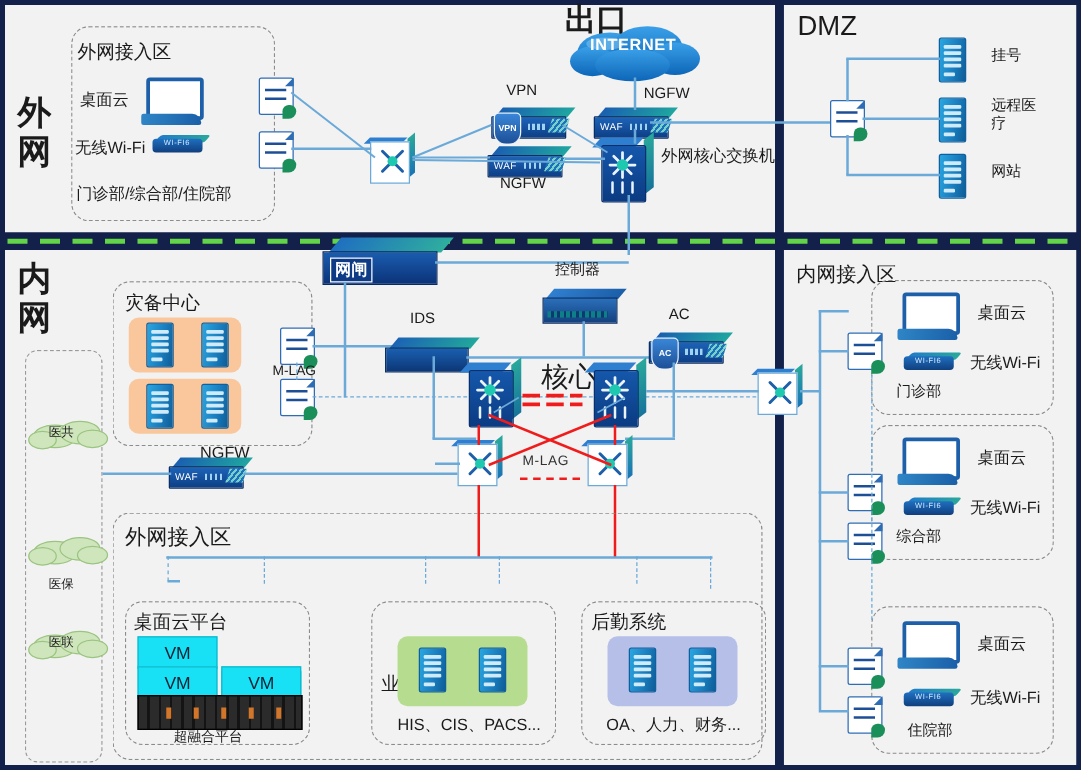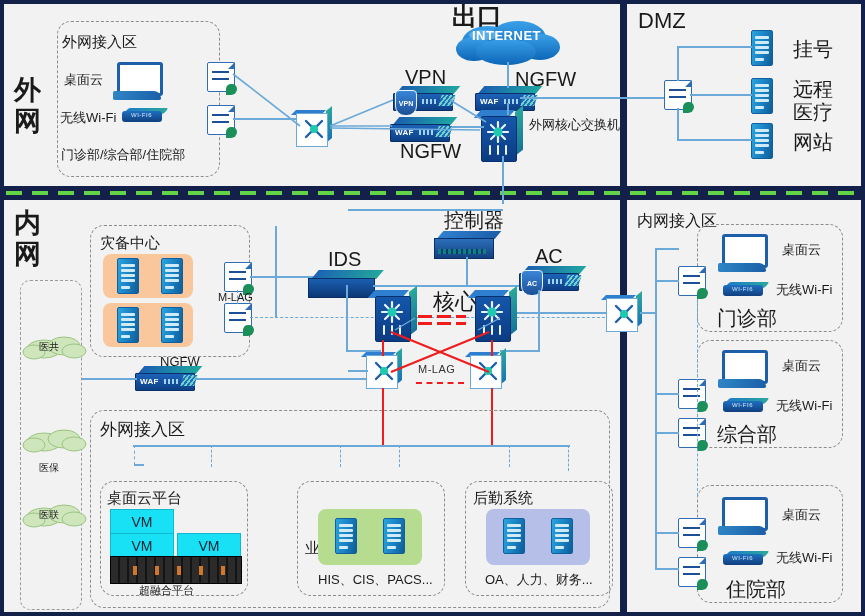--- a/index.html
+++ b/index.html
@@ -13,21 +13,21 @@
   #vdiv-top{position:absolute;left:620px;top:4px;width:7px;height:182px;background:#12204a;}
   #vdiv-bot{position:absolute;left:620px;top:200px;width:7px;height:412px;background:#12204a;}
   #hdiv{position:absolute;left:0;top:186px;width:865px;height:14px;background:#12204a;}
   #hdiv .dash{position:absolute;top:5px;height:4px;background:#63d447;}
   
   .lbl{position:absolute;white-space:nowrap;color:#1a1a1a;line-height:1.15;}
   .zone-big{font-size:27px;font-weight:bold;letter-spacing:1px;}
   .grp-title{font-size:15px;}
   .dev-lbl{font-size:13px;}
   .dev-lbl-sm{font-size:11px;}
-  .dev-lbl-lg{font-size:20px;}
+  .dev-lbl-lg{font-size:12px;}
   .mlag{font-size:11px;color:#333;letter-spacing:.5px;}
   
   .grp{position:absolute;border:1.6px dashed #8c8c8c;border-radius:14px;box-sizing:border-box;}
   .grp-sq{position:absolute;border:1.5px dashed #9a9a9a;box-sizing:border-box;}
   
   .ln{position:absolute;background:#6aa9d8;}
   .ln.h{height:1.6px;}
   .ln.v{width:1.6px;}
   .ln.red{background:#f01c1c;}
   .lnd{position:absolute;}
@@ -39,21 +39,21 @@
   .sw-acc:after{content:"";position:absolute;right:-1px;top:-1px;border-width:0 0 7px 7px;border-style:solid;border-color:transparent transparent #2e6db4 transparent;}
   .sw-acc .ar{position:absolute;left:4px;height:2px;background:#1c4f96;}
   .sw-acc .dot{position:absolute;right:-3px;bottom:-4px;width:11px;height:11px;background:#1b8f5a;border-radius:50% 50% 60% 0;}
   .srv{position:absolute;width:20px;height:34px;border-radius:2px;
        background:linear-gradient(100deg,#29a6e0 0%,#1a7fc1 55%,#0e5d96 100%);
        border:1px solid #1060a0;}
   .srv .bar{position:absolute;left:3px;width:14px;height:2.5px;background:#cfeaf8;border-radius:1px;}
   .fw{position:absolute;width:64px;height:24px;}
   .fw .top{position:absolute;left:6px;top:0;width:58px;height:8px;background:linear-gradient(90deg,#1a5fb0,#1fa6a0);transform:skewX(-40deg);}
   .fw .body{position:absolute;left:0;top:7px;width:58px;height:16px;background:linear-gradient(180deg,#1d63b8,#0d3f86);border:1px solid #0a2f66;border-radius:1px;}
-  .fw .tag{position:absolute;left:5px;top:11px;font-size:8px;font-weight:bold;color:#fff;letter-spacing:.3px;}
+  .fw .tag{position:absolute;left:5px;top:11px;font-size:8px;font-weight:normal;color:#fff;letter-spacing:.3px;}
   .fw .led{position:absolute;left:29px;top:13px;width:14px;height:5px;
             background:repeating-linear-gradient(90deg,#9fd3ef 0 2px,transparent 2px 4px);}
   .fw .grille{position:absolute;right:3px;top:9px;width:14px;height:11px;
             background:repeating-linear-gradient(115deg,#7fd6c8 0 2px,#1a74c0 2px 4px);transform:skewX(-18deg);opacity:.95;}
   .core{position:absolute;width:42px;height:50px;}
   .core .face{position:absolute;left:0;top:6px;width:34px;height:44px;background:linear-gradient(180deg,#1557ab,#0b3b82);border:1px solid #08306e;border-radius:2px;}
   .core .topf{position:absolute;left:0;top:0;width:34px;height:8px;background:#2f7fd0;transform:skewX(-42deg);transform-origin:0 0;}
   .core .side{position:absolute;left:34px;top:2px;width:8px;height:44px;background:linear-gradient(180deg,#2aa89c,#17739b);transform:skewY(-38deg);transform-origin:0 0;}
   .sw2{position:absolute;width:36px;height:36px;}
   .sw2 .face{position:absolute;left:0;top:3px;width:30px;height:32px;background:#fff;border:1.5px solid #6aa9d8;}
@@ -285,20 +285,25 @@
   <div class="lbl dev-lbl-lg" style="left:793px;top:38px;">挂号</div>
   <div class="lbl dev-lbl-lg" style="left:793px;top:78px;width:40px;white-space:normal;">远程医疗</div>
   <div class="lbl dev-lbl-lg" style="left:793px;top:131px;">网站</div>
 
   <div class="ln v" style="left:677px;top:47px;width:1.8px;height:34px;"></div>
   <div class="ln h" style="left:677px;top:46px;width:75px;"></div>
   <div class="ln h" style="left:690px;top:94px;width:62px;"></div>
   <div class="ln v" style="left:677px;top:108px;width:1.8px;height:32px;"></div>
   <div class="ln h" style="left:677px;top:139px;width:75px;"></div>
 
+  <div class="gw" style="left:258px;top:190px;">
+    <div class="tp"></div>
+      <div class="bd"></div>
+    <div class="tag">网闸</div>
+  </div>
   <div class="ln v" style="left:275px;top:226px;height:92px;"></div>
   <div class="ln h" style="left:348px;top:209px;width:155px;"></div>
 
   <div class="lbl zone-big" style="left:14px;top:208px;width:34px;white-space:normal;">内网</div>
 
   <div class="grp-sq" style="left:20px;top:280px;width:62px;height:330px;border-radius:10px;"></div>
   <svg class="ov" width="70" height="32" viewBox="0 0 70 32" style="left:22px;top:332px;">
     <g fill="#cfe6bd" stroke="#9bc480" stroke-width="1">
       <ellipse cx="22" cy="17" rx="17" ry="9"></ellipse>
         <ellipse cx="42" cy="14" rx="16" ry="9"></ellipse>

